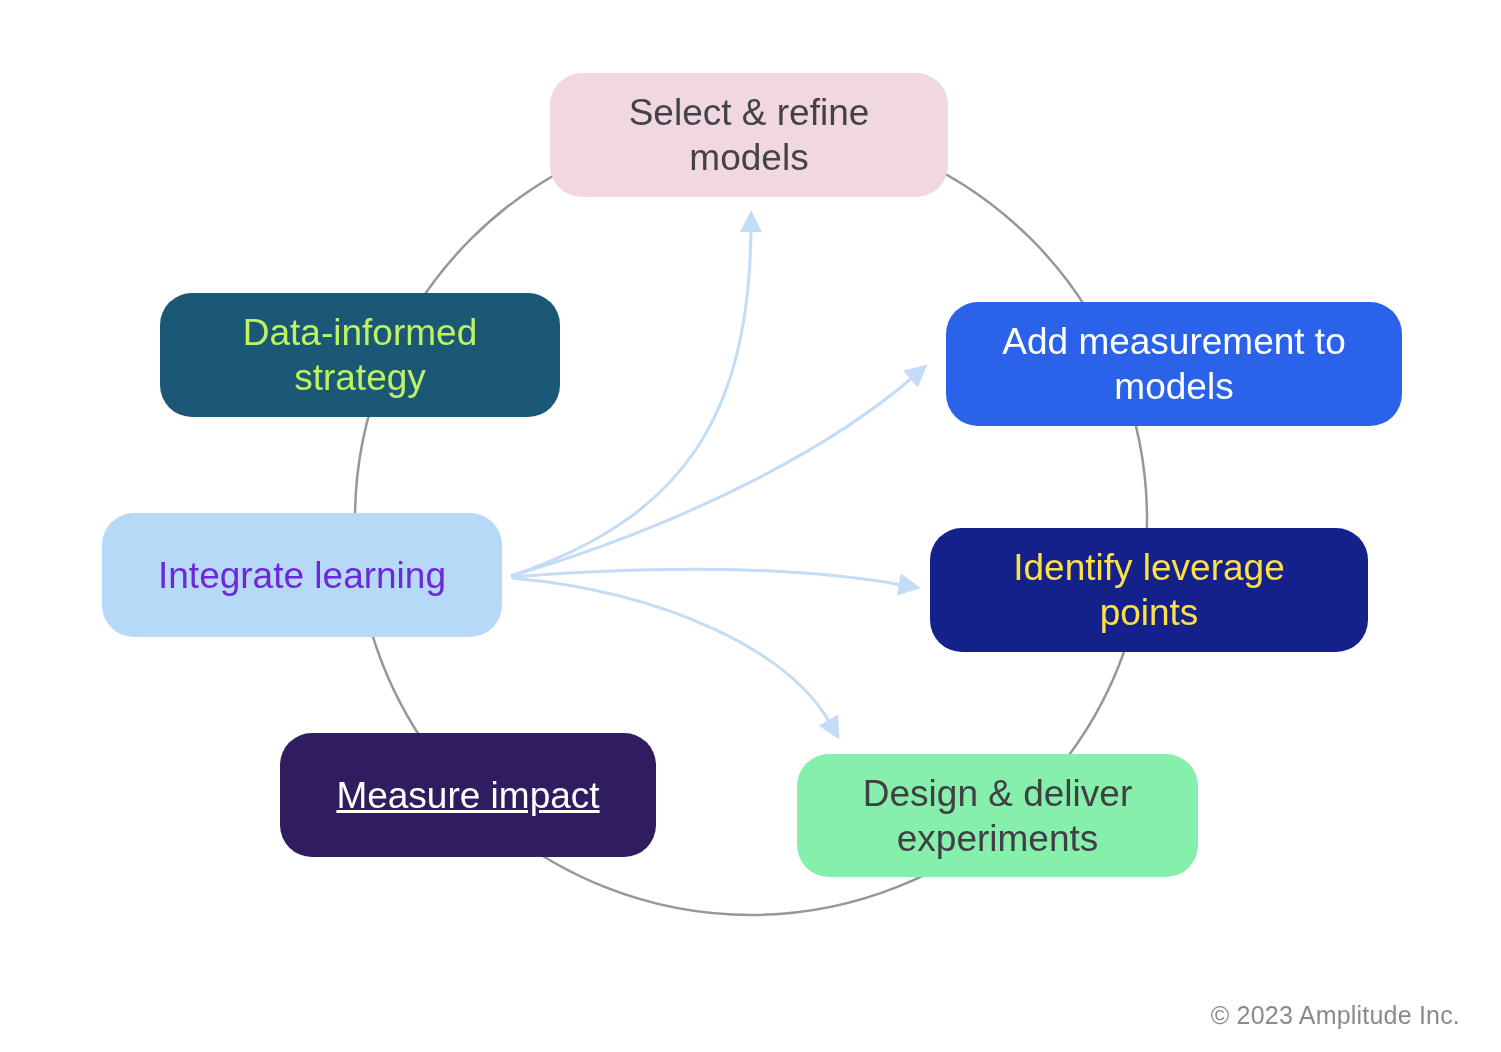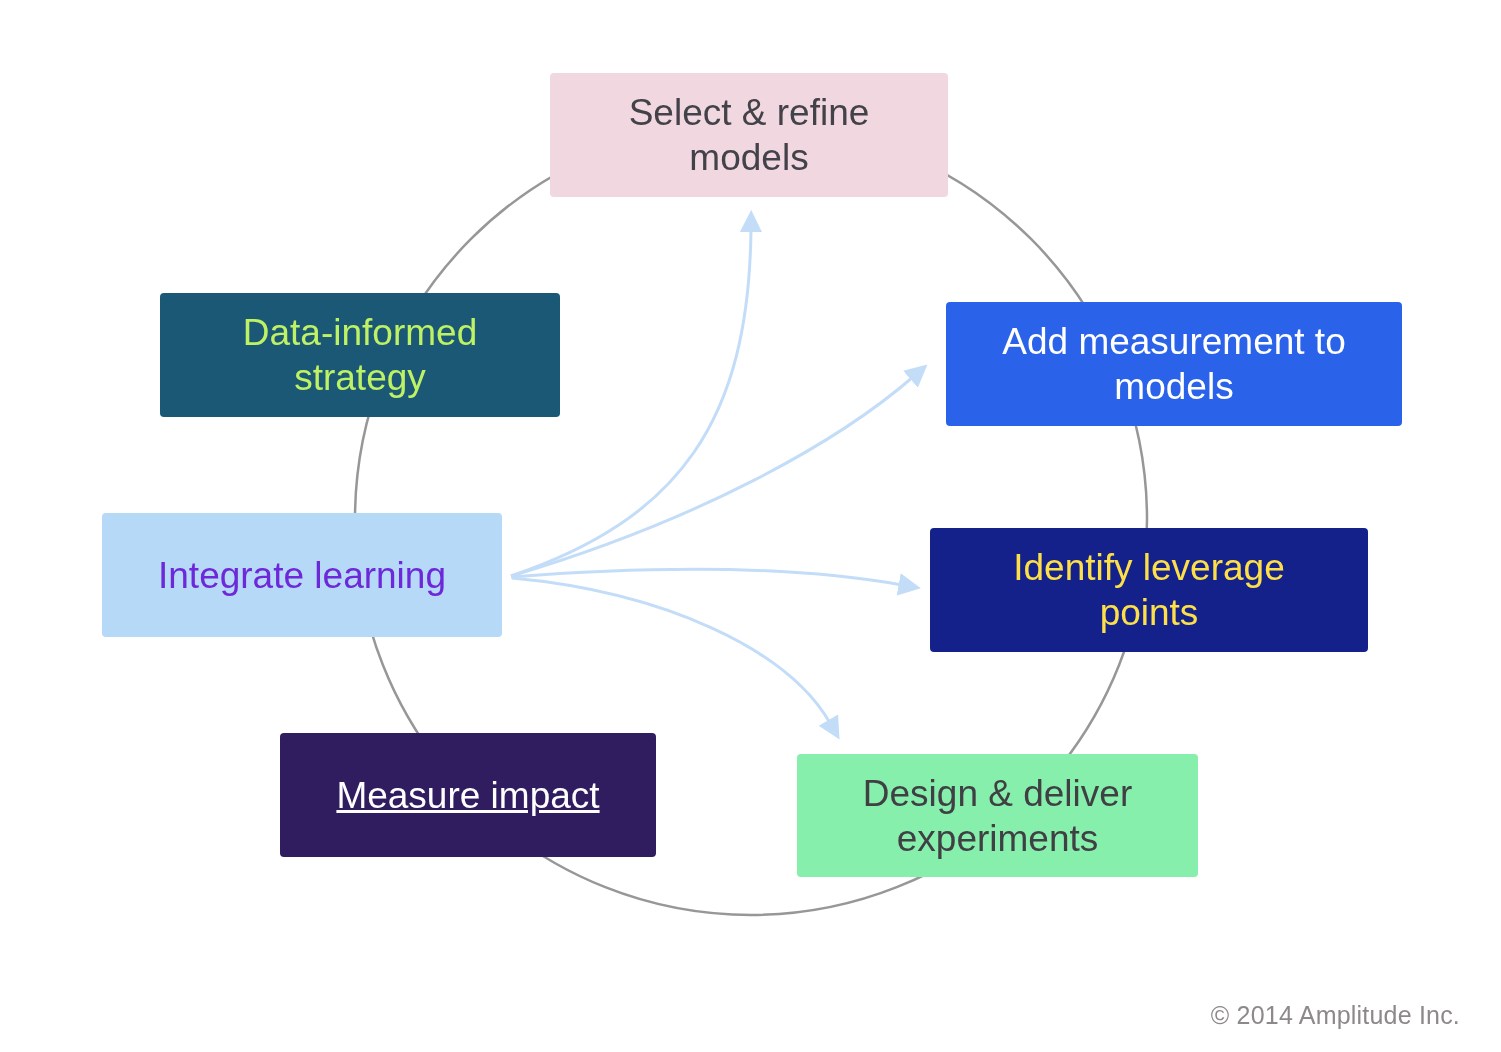--- a/index.html
+++ b/index.html
@@ -21,21 +21,21 @@
     top: 0;
     z-index: 1;
   }
   .node {
     position: absolute;
     z-index: 2;
     display: flex;
     align-items: center;
     justify-content: center;
     text-align: center;
-    border-radius: 4px;
+    border-radius: 32px;
     font-size: 37px;
     line-height: 45px;
     font-weight: 400;
     padding: 0 30px;
     box-sizing: border-box;
   }
   .node-select     { left: 550px; top: 73px;  width: 398px; height: 124px; }
   .node-data       { left: 160px; top: 293px; width: 400px; height: 124px; }
   .node-integrate  { left: 102px; top: 513px; width: 400px; height: 124px; }
   .node-add        { left: 946px; top: 302px; width: 456px; height: 124px; justify-content: flex-end; }
@@ -95,15 +95,15 @@
   </div>
 
   <div class="node node-design" style="background-color: #86efac; color: rgb(63, 63, 68);">
     <span>Design &amp; deliver experiments</span>
   </div>
 
   <div class="node node-measure" style="background-color: rgb(47, 29, 96); color: rgb(255, 255, 255);">
     <span>Measure impact</span>
   </div>
 
-  <div class="copyright">© 2014 Amplitude Inc.</div>
+  <div class="copyright">© 2023 Amplitude Inc.</div>
 
 </div>
 
 </body></html>

